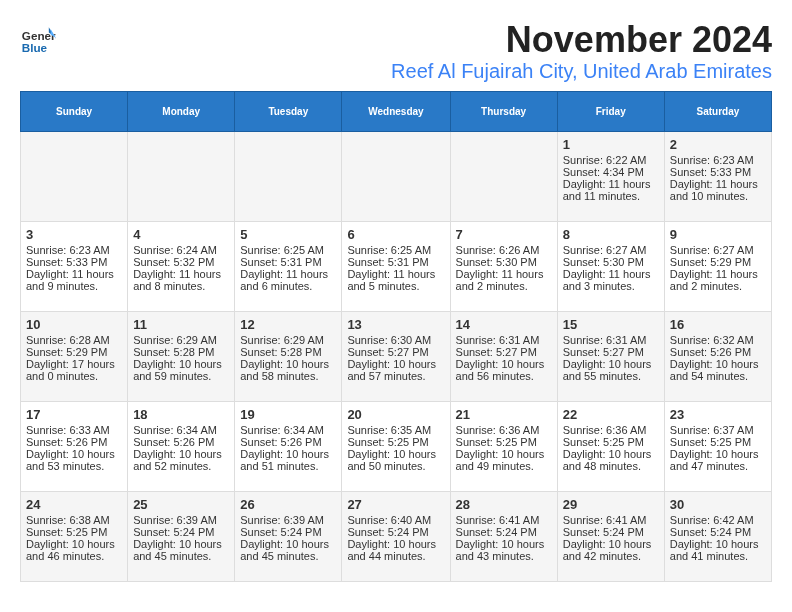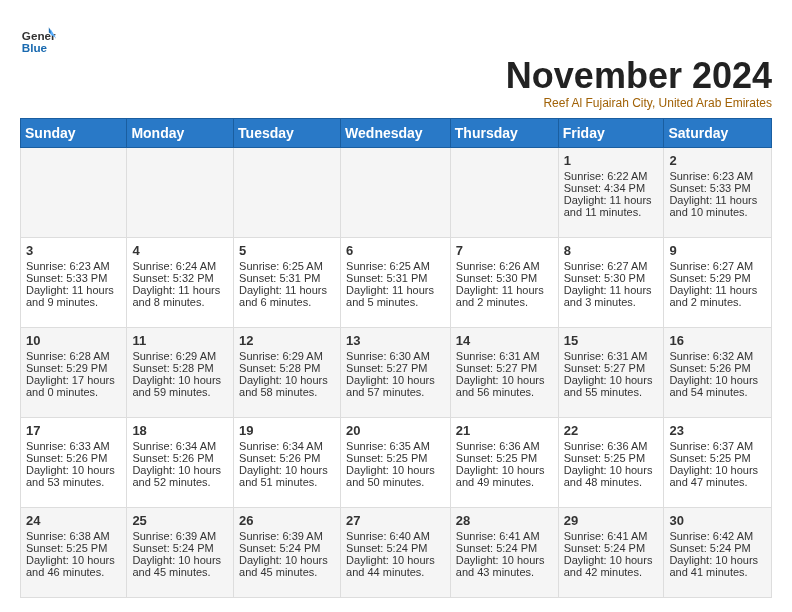--- a/index.html
+++ b/index.html
@@ -26,38 +26,37 @@
       height: 36px;
     }
     .title-area {
       text-align: right;
     }
     .month-title {
       font-size: 36px;
       font-weight: bold;
       color: #222;
       line-height: 1.1;
-      margin-top: 36px;
     }
     .subtitle {
-      font-size: 12px;
-      color: #a16207;
+      font-size: 20px;
+      color: #3b82f6;
     }
     table {
       width: 100%;
       border-collapse: collapse;
       margin-top: 8px;
     }
     thead th {
       background-color: #2979c7;
       color: white;
-      font-size: 14px;
+      font-size: 10px;
       font-weight: bold;
-      padding: 6px 4px;
-      text-align: left;
+      padding: 14px 4px;
+      text-align: center;
       border: 1px solid #1a5ea0;
     }
     tbody tr {
       height: 90px;
     }
     tbody tr:nth-child(odd) {
       background-color: #f5f5f5;
     }
     tbody tr:nth-child(even) {
       background-color: #ffffff;

